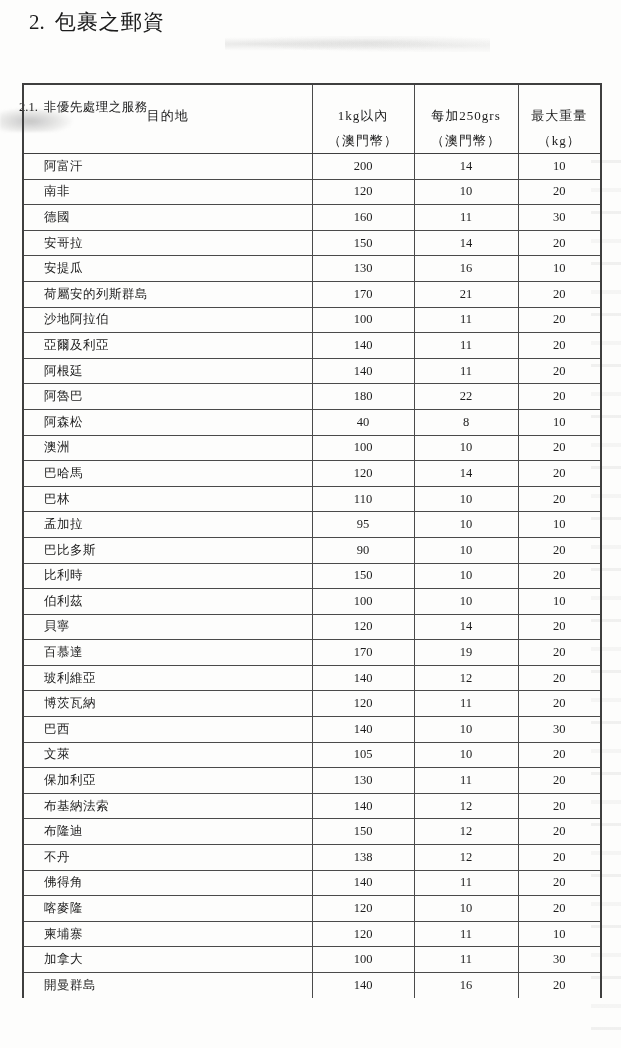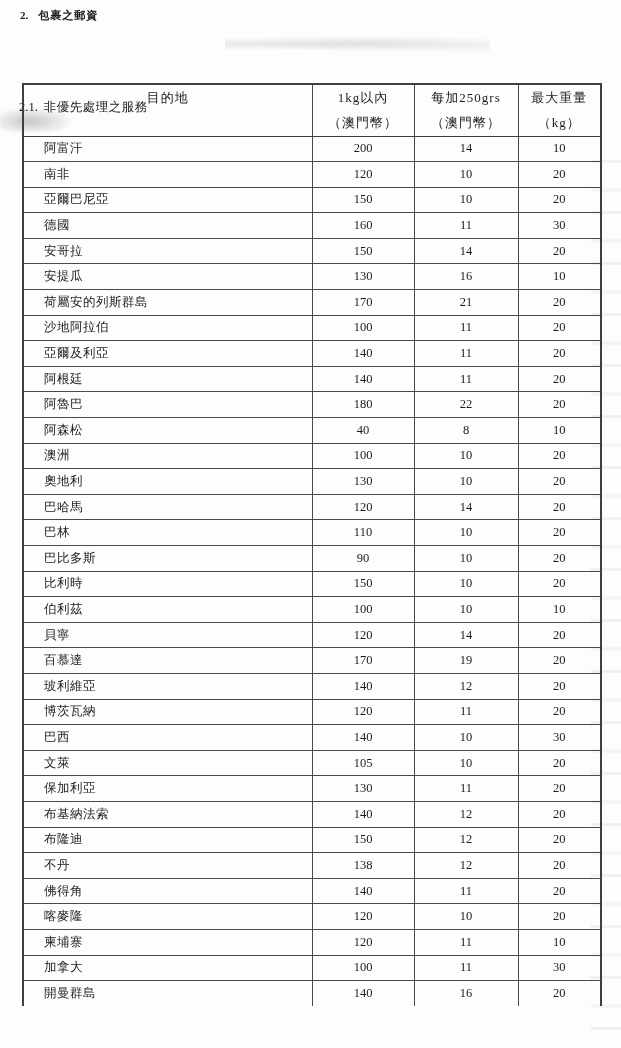--- a/index.html
+++ b/index.html
@@ -7,22 +7,22 @@
   body {
     width: 621px; height: 1048px;
     font-family: "Liberation Serif", "DejaVu Serif", serif;
     color: #1c1c1c;
     position: relative;
     overflow: hidden;
   }
   .page { position: relative; width: 621px; height: 1048px; background: #fdfdfc; }
 
   .section-title {
-    position: absolute; left: 20px; top: 8px;
-    font-size: 11px; font-weight: bold; letter-spacing: 1px;
+    position: absolute; left: 29px; top: 8px;
+    font-size: 21px; font-weight: normal; letter-spacing: 1px;
   }
   .section-title .num { margin-right: 10px; letter-spacing: 0; }
 
   .subsection-title {
     position: absolute; left: 19px; top: 55px;
     font-size: 12.5px; letter-spacing: 0.5px; margin-top: 44px;
   }
   .subsection-title .num { margin-right: 6px; letter-spacing: 0; }
 
   table.rates {
@@ -37,21 +37,21 @@
   col.c-add  { width: 104px; }
   col.c-max  { width: 83px; }
 
   th, td { border: 1px solid #4a4a4a; }
   thead th {
     font-weight: normal;
     font-size: 13px;
     text-align: center;
     vertical-align: top;
     height: 52px;
-    padding-top: 0;
+    padding-top: 18px;
     border-bottom: 1.5px solid #3f3f3f;
   }
   thead .hline { line-height: 25px; height: 25px; letter-spacing: 1px; }
 
   tbody td {
     height: 25.6px;
     font-size: 12.5px;
     background: transparent;
   }
   tbody td.dest { text-align: left; padding-left: 20px; letter-spacing: 0.5px; }
@@ -136,26 +136,20 @@
           <td class="num">14</td>
           <td class="num">10</td>
         </tr>
         <tr>
           <td class="dest">南非</td>
           <td class="num">120</td>
           <td class="num">10</td>
           <td class="num">20</td>
         </tr>
         <tr>
-          <td class="dest">亞爾巴尼亞</td>
-          <td class="num">150</td>
-          <td class="num">10</td>
-          <td class="num">20</td>
-        </tr>
-        <tr>
           <td class="dest">德國</td>
           <td class="num">160</td>
           <td class="num">11</td>
           <td class="num">30</td>
         </tr>
         <tr>
           <td class="dest">安哥拉</td>
           <td class="num">150</td>
           <td class="num">14</td>
           <td class="num">20</td>
@@ -202,36 +196,36 @@
           <td class="num">8</td>
           <td class="num">10</td>
         </tr>
         <tr>
           <td class="dest">澳洲</td>
           <td class="num">100</td>
           <td class="num">10</td>
           <td class="num">20</td>
         </tr>
         <tr>
-          <td class="dest">奧地利</td>
-          <td class="num">130</td>
-          <td class="num">10</td>
-          <td class="num">20</td>
-        </tr>
-        <tr>
           <td class="dest">巴哈馬</td>
           <td class="num">120</td>
           <td class="num">14</td>
           <td class="num">20</td>
         </tr>
         <tr>
           <td class="dest">巴林</td>
           <td class="num">110</td>
           <td class="num">10</td>
           <td class="num">20</td>
+        </tr>
+        <tr>
+          <td class="dest">孟加拉</td>
+          <td class="num">95</td>
+          <td class="num">10</td>
+          <td class="num">10</td>
         </tr>
         <tr>
           <td class="dest">巴比多斯</td>
           <td class="num">90</td>
           <td class="num">10</td>
           <td class="num">20</td>
         </tr>
         <tr>
           <td class="dest">比利時</td>
           <td class="num">150</td>

